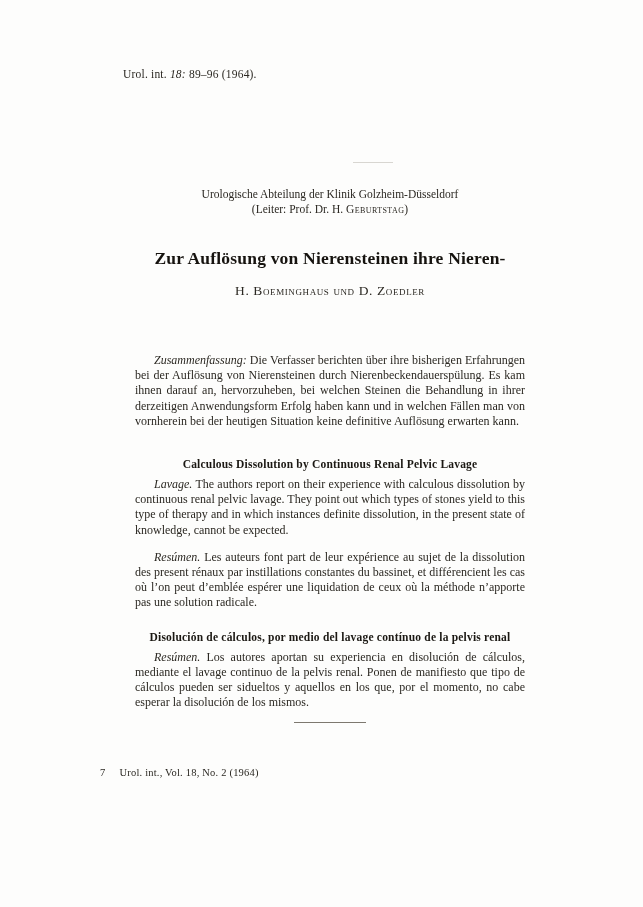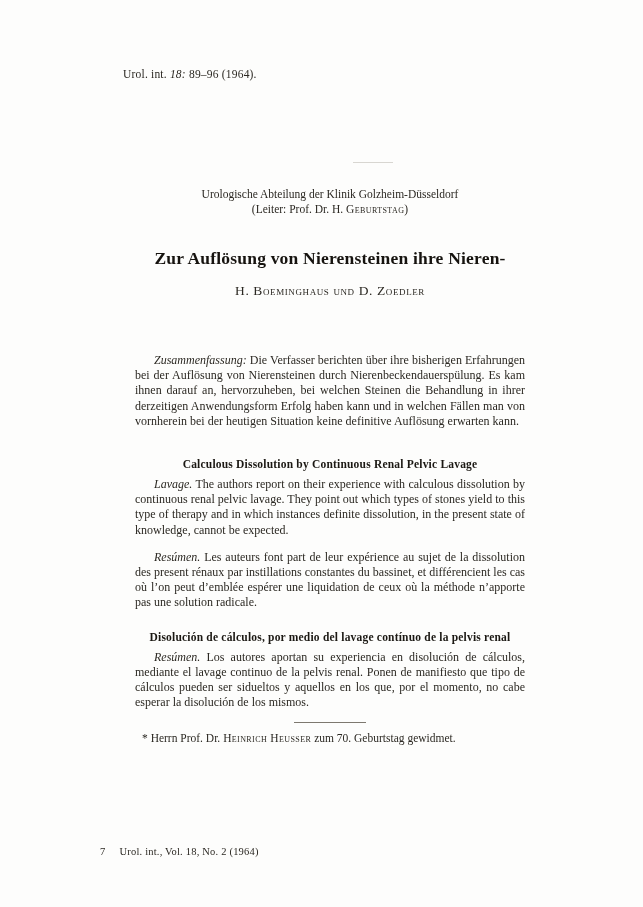--- a/index.html
+++ b/index.html
@@ -83,21 +83,21 @@
   }
   .footnote {
     margin: 4px 0 0 0;
     font-size: 11.5px;
     line-height: 15px;
     text-indent: 19px;
   }
   .page-signature {
     position: absolute;
     left: 100px;
-    top: 846px;
+    top: 767px;
     font-size: 10.5px;
     letter-spacing: 0.2px;
   }
   .page-signature .sig-num { margin-right: 14px; }
   
   .scan-artifact {
     position: absolute;
     left: 353px;
     top: 162px;
     width: 40px;
@@ -130,18 +130,17 @@
 
     <h2 class="section-heading heading-en">Calculous Dissolution by Continuous Renal Pelvic Lavage</h2>
     <p class="abstract abstract-en"><span class="label">Lavage.</span> <span>The authors report on their experience with calculous dissolution by continuous renal pelvic lavage. They point out which types of stones yield to this type of therapy and in which instances definite dissolution, in the present state of knowledge, cannot be expected.</span></p>
 
     <p class="abstract abstract-fr"><span class="label">Resúmen.</span> <span>Les auteurs font part de leur expérience au sujet de la dissolution des present rénaux par instillations constantes du bassinet, et différencient les cas où l’on peut d’emblée espérer une liquidation de ceux où la méthode n’apporte pas une solution radicale.</span></p>
 
     <h2 class="section-heading heading-es">Disolución de cálculos, por medio del lavage contínuo de la pelvis renal</h2>
     <p class="abstract abstract-es"><span class="label">Resúmen.</span> <span>Los autores aportan su experiencia en disolución de cálculos, mediante el lavage continuo de la pelvis renal. Ponen de manifiesto que tipo de cálculos pueden ser sidueltos y aquellos en los que, por el momento, no cabe esperar la disolución de los mismos.</span></p>
 
     <hr class="footnote-rule">
-    <p class="footnote"><span>*</span><span> Herrn Prof. Dr. </span><span class="smallcaps">Heinrich Heusser</span><span> zum 70. Geburtstag gewidmet.</span></p>
 
   </div>
 
   <div class="page-signature"><span class="sig-num">7</span><span>Urol. int., Vol. 18, No. 2 (1964)</span></div>
 </div>
 
 </body></html>

